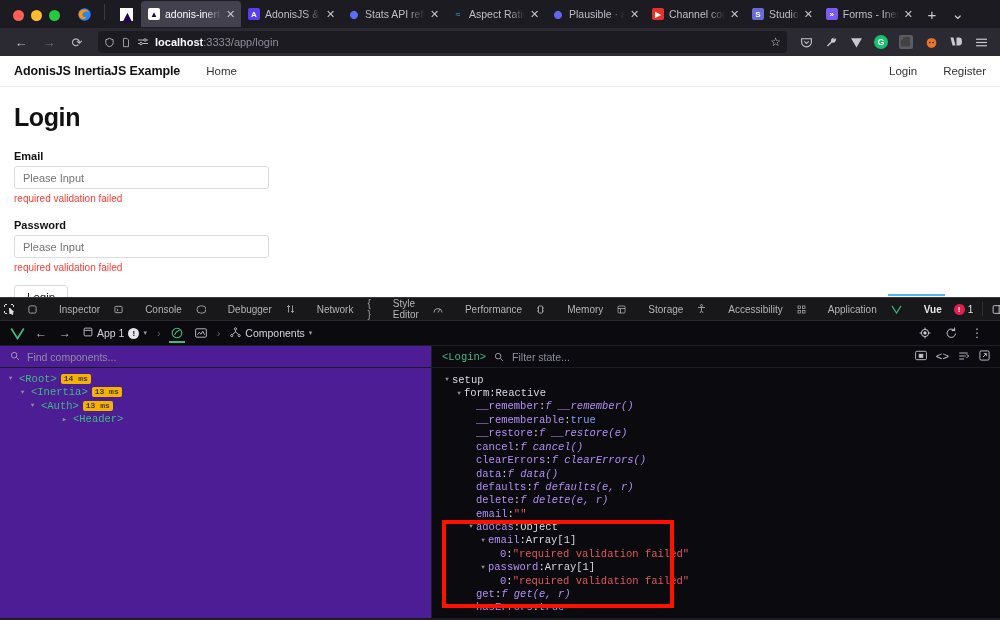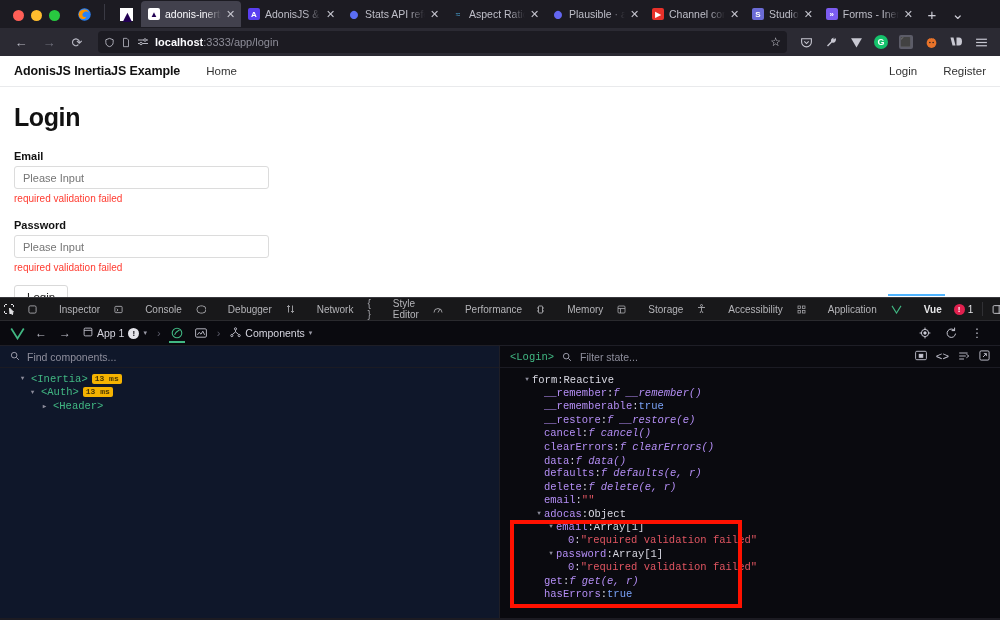--- a/index.html
+++ b/index.html
@@ -202,21 +202,21 @@
   .vchip { display:flex; align-items:center; gap: 4px; padding: 0 5px; height: 20px; color: #d4d4de; }
   .vchip .warn { width: 11px; height: 11px; border-radius: 50%; background: #e4e4ea; color: #0a0a0f;
                  font-size: 8px; font-weight: 700; display:flex; align-items:center; justify-content:center; }
   .vsep { color: #5c5c6a; padding: 0 3px; font-size: 11px; }
   .vactive { width: 22px; height: 20px; display:flex; align-items:center; justify-content:center;
              color: #41b883; position: relative; }
   .vactive::after { content:''; position:absolute; left:3px; right:3px; bottom:0; height:2px; background:#41b883; }
   .vue-right { margin-left: auto; display: flex; align-items: center; gap: 4px; padding-right: 6px; }
 
   .vue-body { display: flex; height: 272px; }
-  .vue-left { width: 500px; border-right: 1px solid #1e1e26; background: #0f172a; }
+  .vue-left { width: 432px; border-right: 1px solid #1e1e26; background: #4c1d95; }
   .vue-right-pane { flex: 1; background: #0a0a0f; }
 
   .searchrow {
     height: 22px; display: flex; align-items: center; gap: 7px;
     padding: 0 10px; border-bottom: 1px solid #1b1b23;
     font-size: 10.5px; color: #8e8e9c;
   }
   .searchrow .sicon { color: #9a9aa8; font-size: 10px; }
   .comp-label { color: #41b883; font-size: 10.5px; font-family: "Liberation Mono", monospace; }
 
@@ -634,31 +634,36 @@
         <span class="sicon">
           <svg width="10" height="10" viewBox="0 0 18 18" fill="none" stroke="#9a9aa8" stroke-width="1.8">
               <circle cx="7.5" cy="7.5" r="5"></circle>
               <line x1="11.5" y1="11.5" x2="16" y2="16"></line>
             </svg>
         </span>
         <span>Find components...</span>
       </div>
 
       <div class="tree">
+        <div class="trow" style="padding-left:6px;">
+          <span class="arrow">▼</span>
+          <span class="tname">&lt;Root&gt;</span>
+          <span class="badge">14 ms</span>
+        </div>
         <div class="trow" style="padding-left:18px;">
           <span class="arrow">▼</span>
           <span class="tname">&lt;Inertia&gt;</span>
           <span class="badge">13 ms</span>
         </div>
         <div class="trow" style="padding-left:28px;">
           <span class="arrow">▼</span>
           <span class="tname">&lt;Auth&gt;</span>
           <span class="badge">13 ms</span>
         </div>
-        <div class="trow" style="padding-left:40px;">
+        <div class="trow" style="padding-left:60px;">
           <span class="arrow">▶</span>
           <span class="tname">&lt;Header&gt;</span>
         </div>
       </div>
     </div>
 
     <div class="vue-right-pane">
       <div class="state-head">
         <span class="comp-label">&lt;Login&gt;</span>
         <span class="sicon" style="color:#9a9aa8;">
@@ -688,20 +693,24 @@
             <svg width="11" height="11" viewBox="0 0 18 18" fill="none" stroke="#c6c6d2" stroke-width="1.5">
                 <rect x="1.5" y="1.5" width="15" height="15" rx="2"></rect>
                 <path d="M6.5 11.5L12 6M8 6h4v4"></path>
               </svg>
           </span>
         </span>
       </div>
 
       <div class="state-body clip" style="height:250px;">
 
+        <div class="srow" style="padding-left:10px;">
+          <span class="caret">▼</span>
+          <span class="k-plain">setup</span>
+        </div>
 
         <div class="srow" style="padding-left:22px;">
           <span class="caret">▼</span>
           <span class="k-plain">form</span>
           <span class="k-plain">: </span>
           <span class="v-name">Reactive</span>
         </div>
 
         <div class="srow" style="padding-left:44px;">
           <span class="k-prop">__remember</span>

